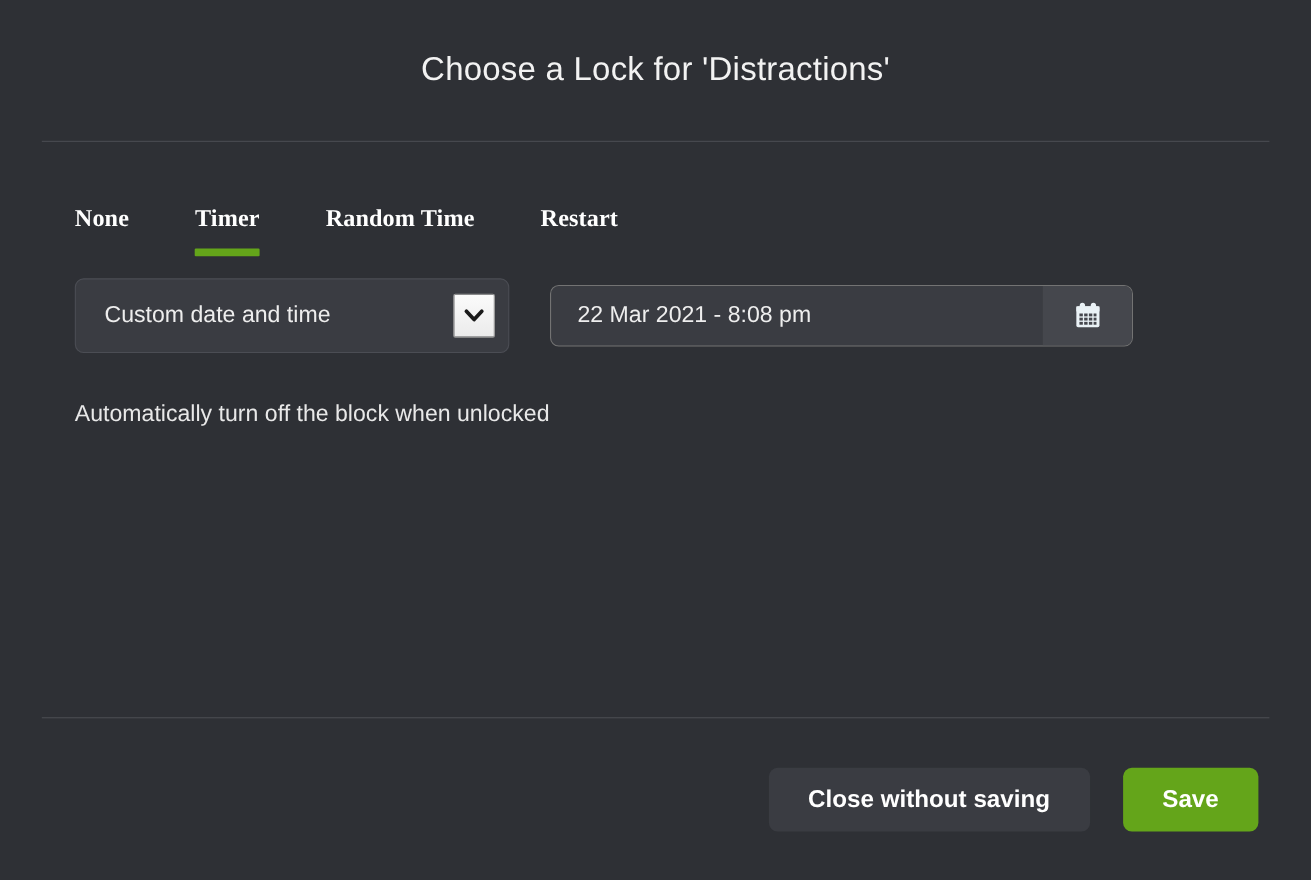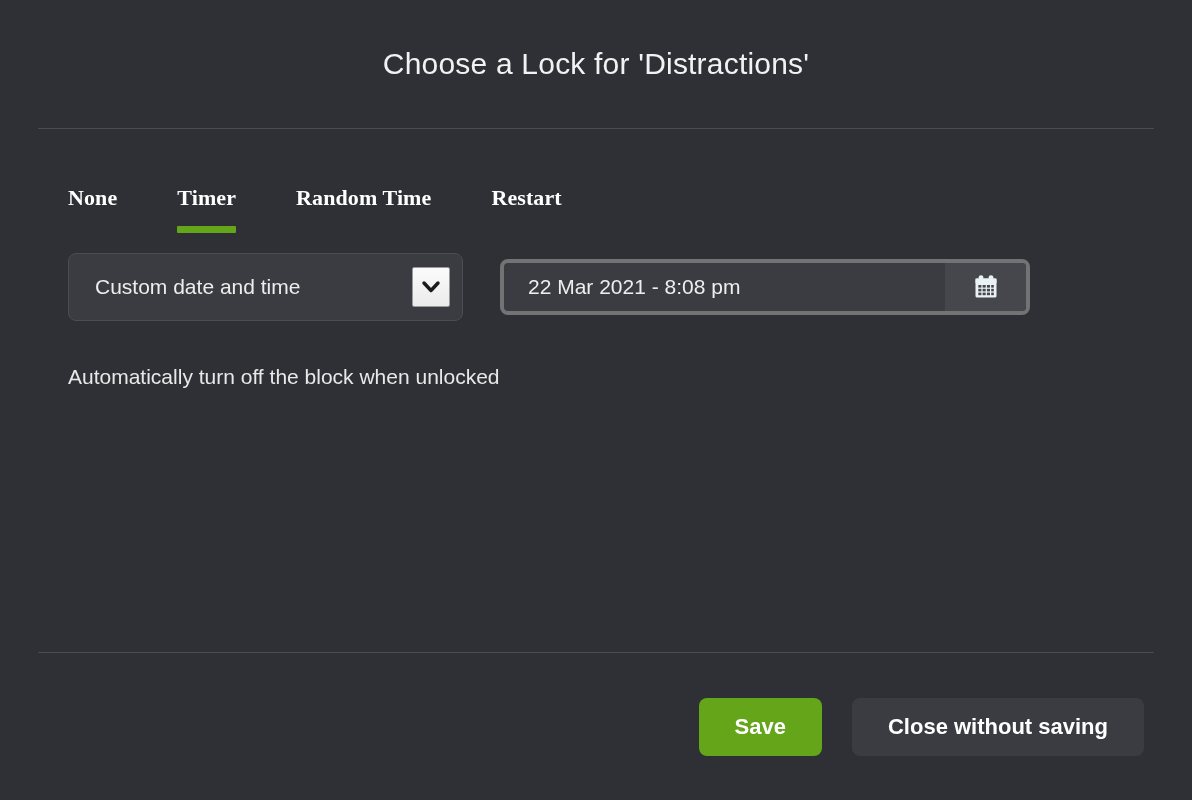--- a/index.html
+++ b/index.html
@@ -135,21 +135,21 @@
     justify-content: center;
     flex: 0 0 auto;
   }
   .select-arrow-btn svg { display: block; }
 
   
   .date-box {
     width: 530px;
     height: 56px;
     background: #3a3c42;
-    border: 4px solid #737373;
+    border: 1px solid #737373;
     border-radius: 8px;
     display: flex;
     align-items: stretch;
     box-sizing: border-box;
     overflow: hidden;
   }
   .date-value {
     flex: 1 1 auto;
     display: flex;
     align-items: center;
@@ -306,17 +306,17 @@
     </div>
 
     <div class="field-label">Automatically turn off the block when unlocked</div>
 
 
   </div>
 
   <div class="divider"></div>
 
   <div class="dialog-footer">
+    <button class="btn btn-secondary">Close without saving</button>
     <button class="btn btn-primary">Save</button>
-    <button class="btn btn-secondary">Close without saving</button>
   </div>
 
 </div>
 
 </body></html>

